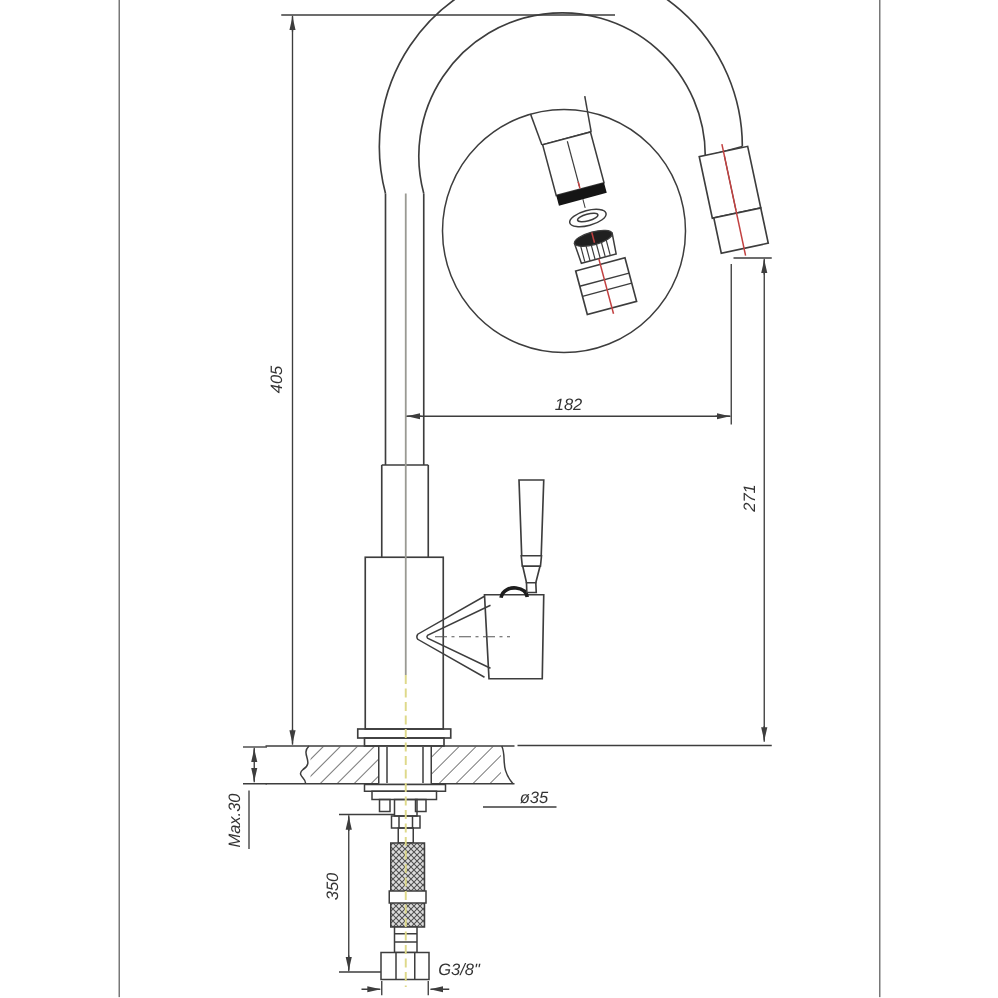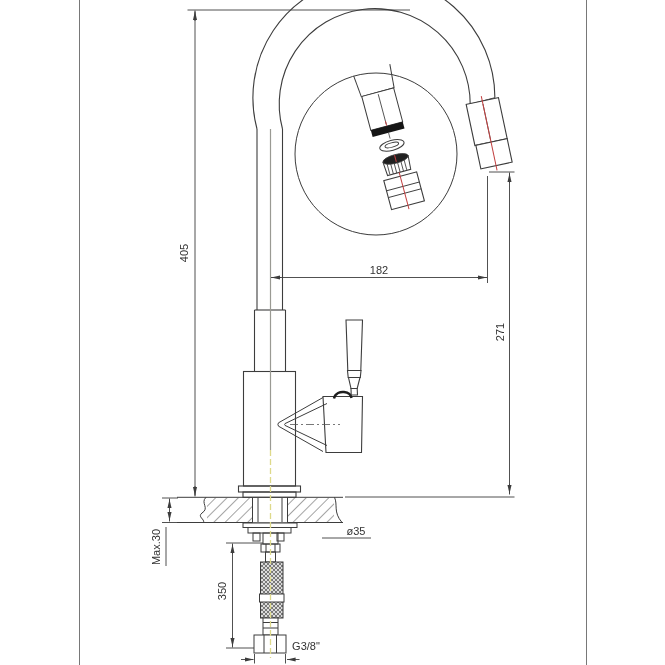--- a/index.html
+++ b/index.html
@@ -1,17 +1,17 @@
 <!DOCTYPE html>
 <html><head>
 <meta charset="utf-8">
 <style>
   html,body{margin:0;padding:0;background:#fff;}
   #stage{position:relative;width:665px;height:665px;background:#fff;overflow:hidden;
-         font-family:"Liberation Sans", sans-serif;}
+         font-family:"Liberation Sans", sans-serif;font-style:italic;}
   svg{display:block}
   text{font-family:"Liberation Sans","DejaVu Sans",sans-serif;font-size:11px;fill:#333;}
   .dimtxt{font-size:11px;}
 </style>
 </head>
 <body>
 
 <div id="stage">
 <svg width="665" height="665" viewBox="0 0 665 665">
   <defs>

